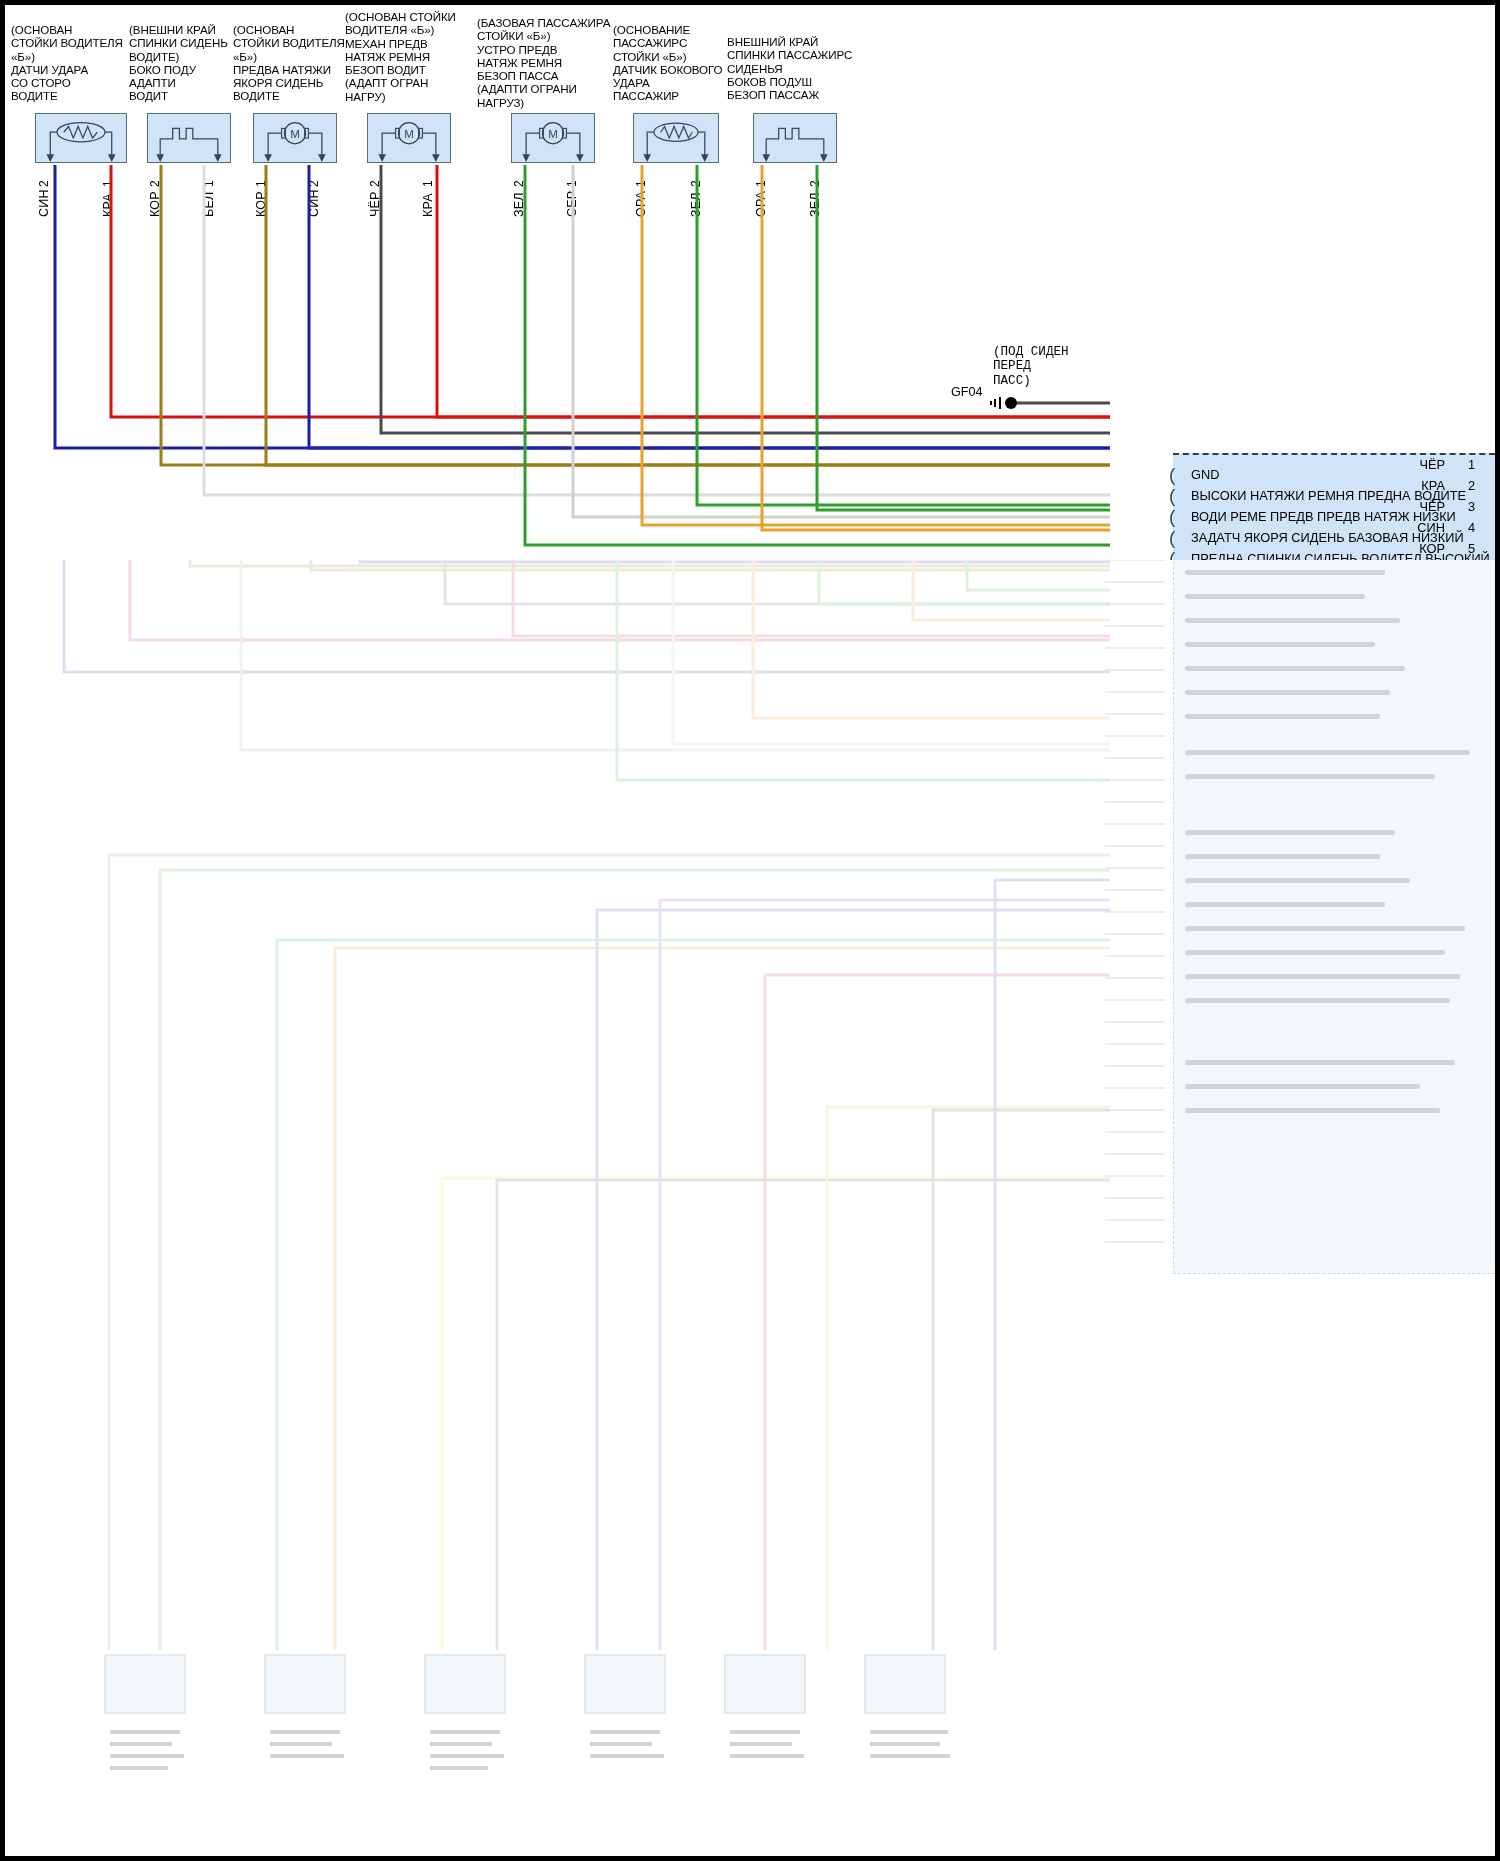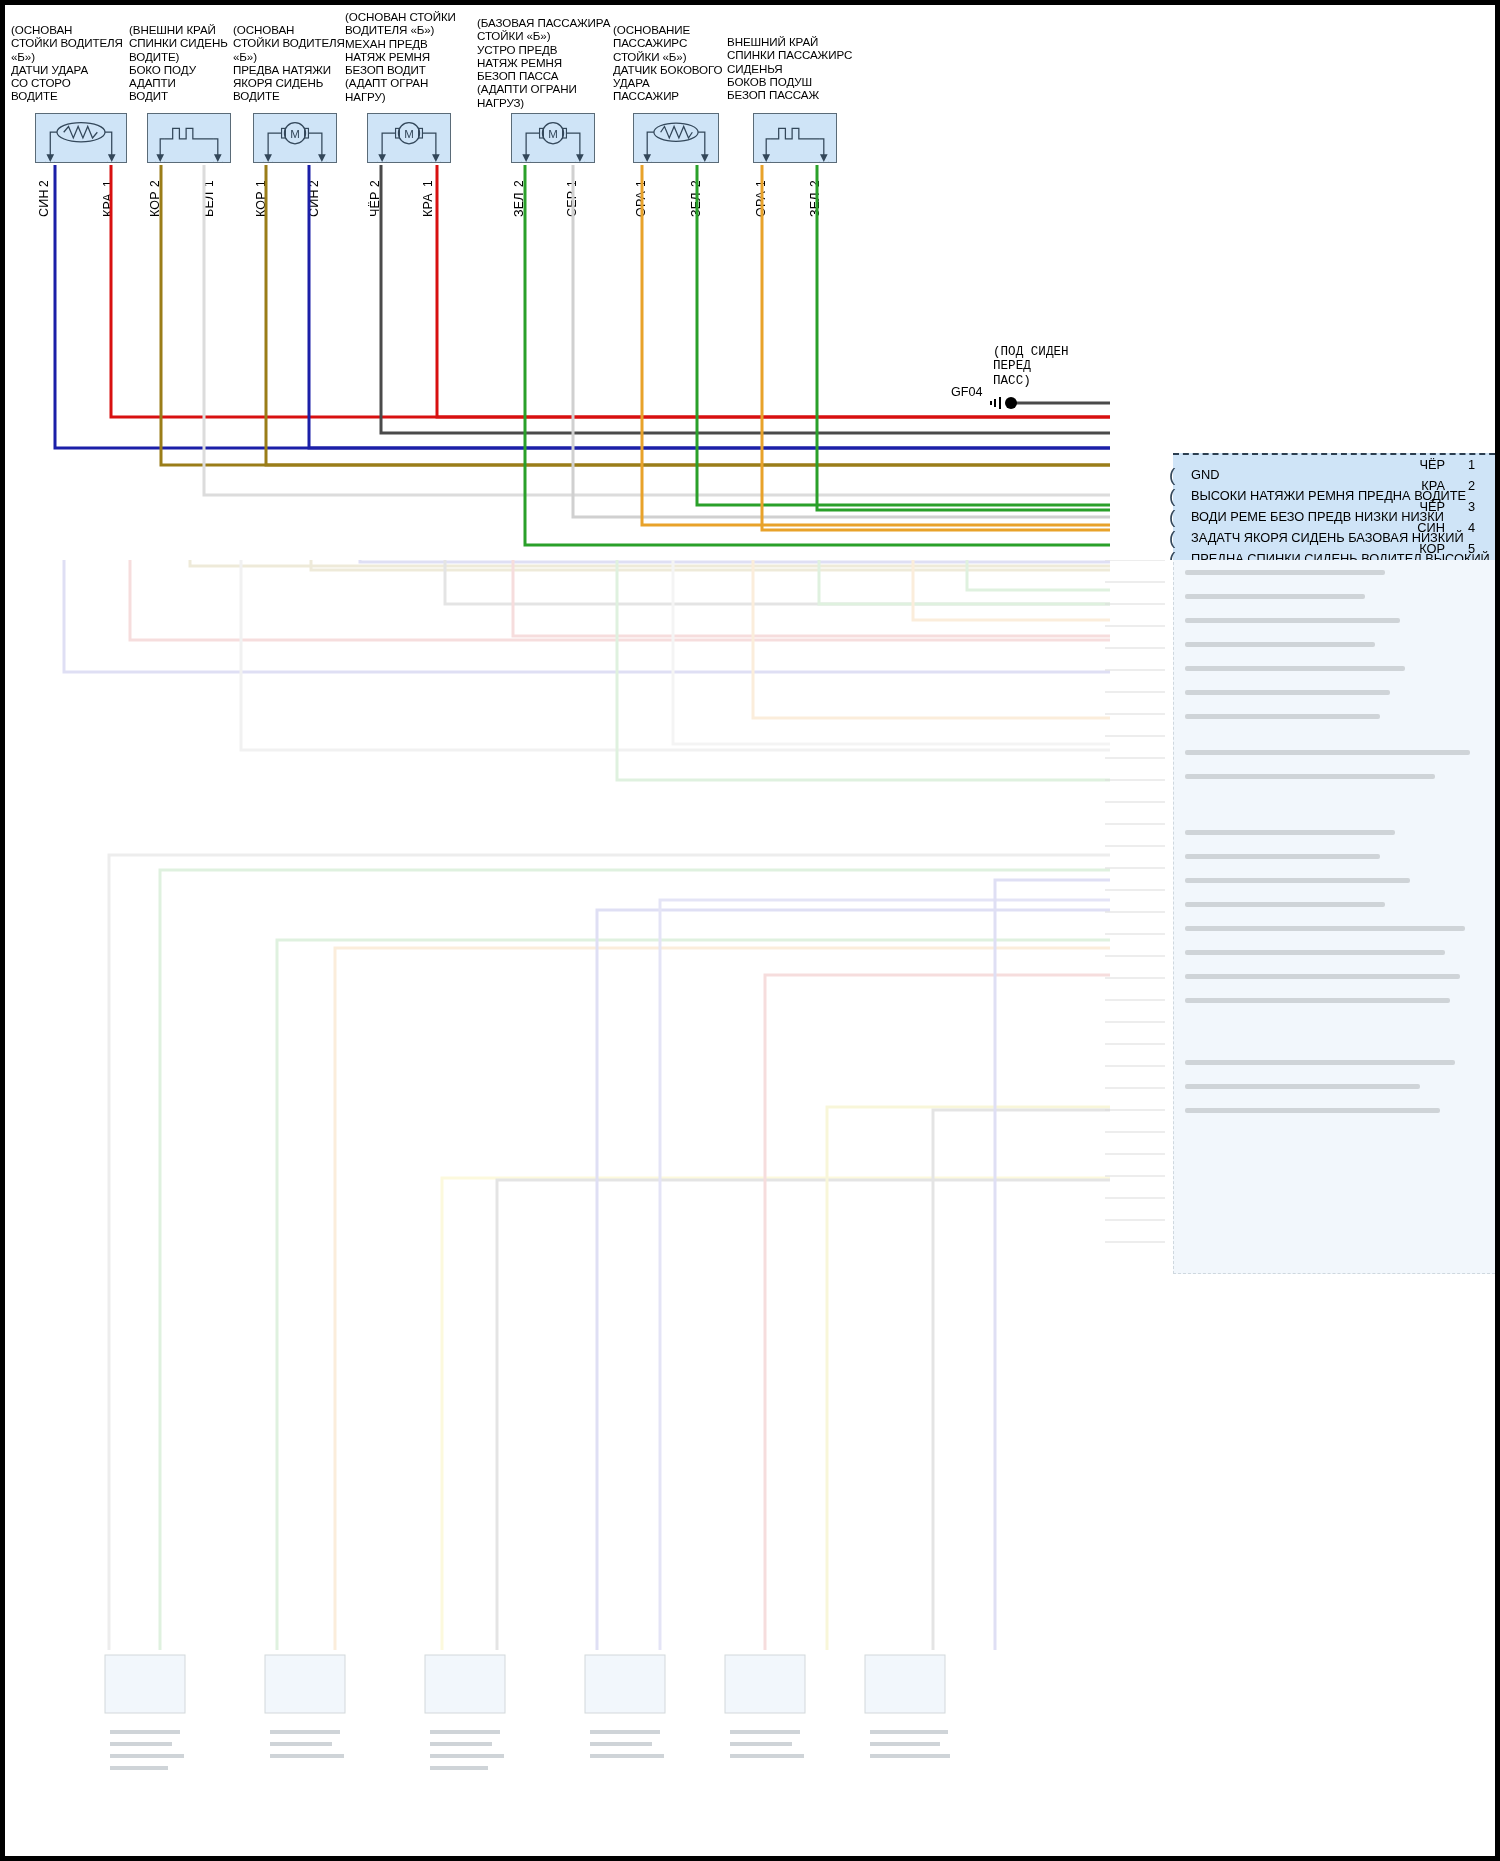--- a/index.html
+++ b/index.html
@@ -434,21 +434,21 @@
         <div class="pinclr">КРА</div>
         <div class="pinno">2</div>
         <div class="pinbracket" style="left:124px;top:8px;">(</div>
         <div class="pindesc" style="left:146px;top:10px;">ВЫСОКИ НАТЯЖИ РЕМНЯ ПРЕДНА ВОДИТЕ</div>
       </div>
 
       <div class="pinrow" style="top:44px;">
         <div class="pinclr">ЧЁР</div>
         <div class="pinno">3</div>
         <div class="pinbracket" style="left:124px;top:8px;">(</div>
-        <div class="pindesc" style="left:146px;top:10px;">ВОДИ РЕМЕ БЕЗО ПРЕДВ НИЗКИ НИЗКИ</div>
+        <div class="pindesc" style="left:146px;top:10px;">ВОДИ РЕМЕ ПРЕДВ ПРЕДВ НАТЯЖ НИЗКИ</div>
       </div>
 
       <div class="pinrow" style="top:65px;">
         <div class="pinclr">СИН</div>
         <div class="pinno">4</div>
         <div class="pinbracket" style="left:124px;top:8px;">(</div>
         <div class="pindesc" style="left:146px;top:10px;">ЗАДАТЧ ЯКОРЯ СИДЕНЬ БАЗОВАЯ НИЗКИЙ</div>
       </div>
 
       <div class="pinrow" style="top:86px;">

